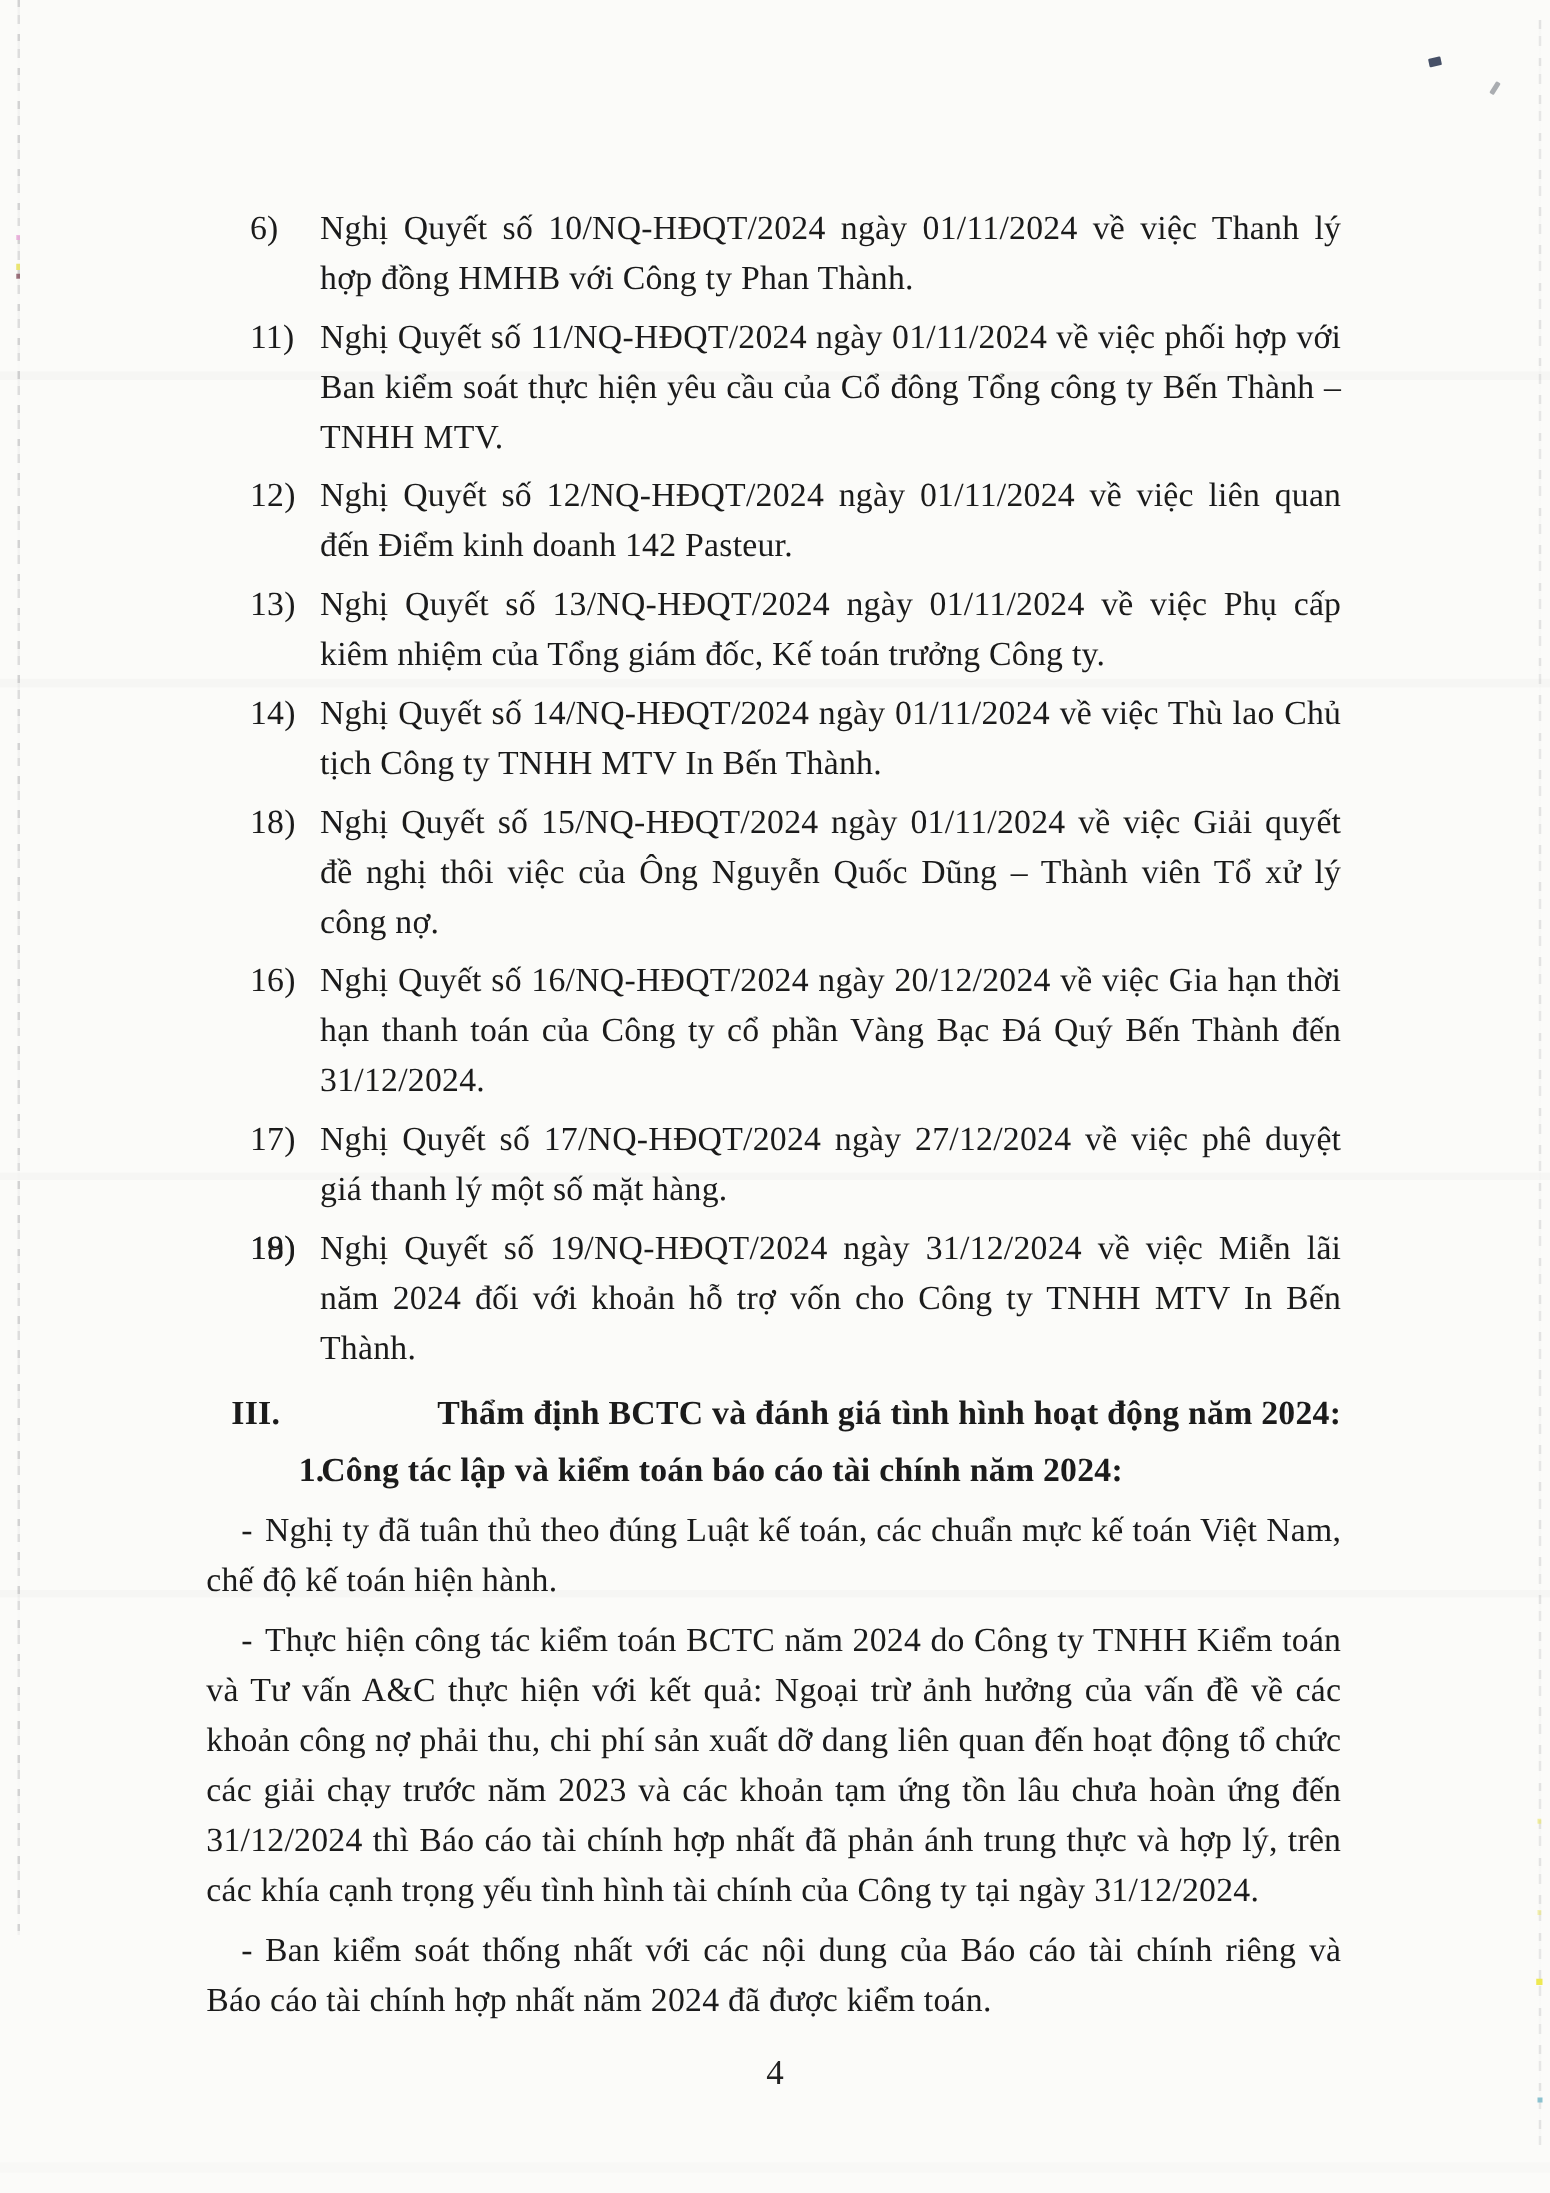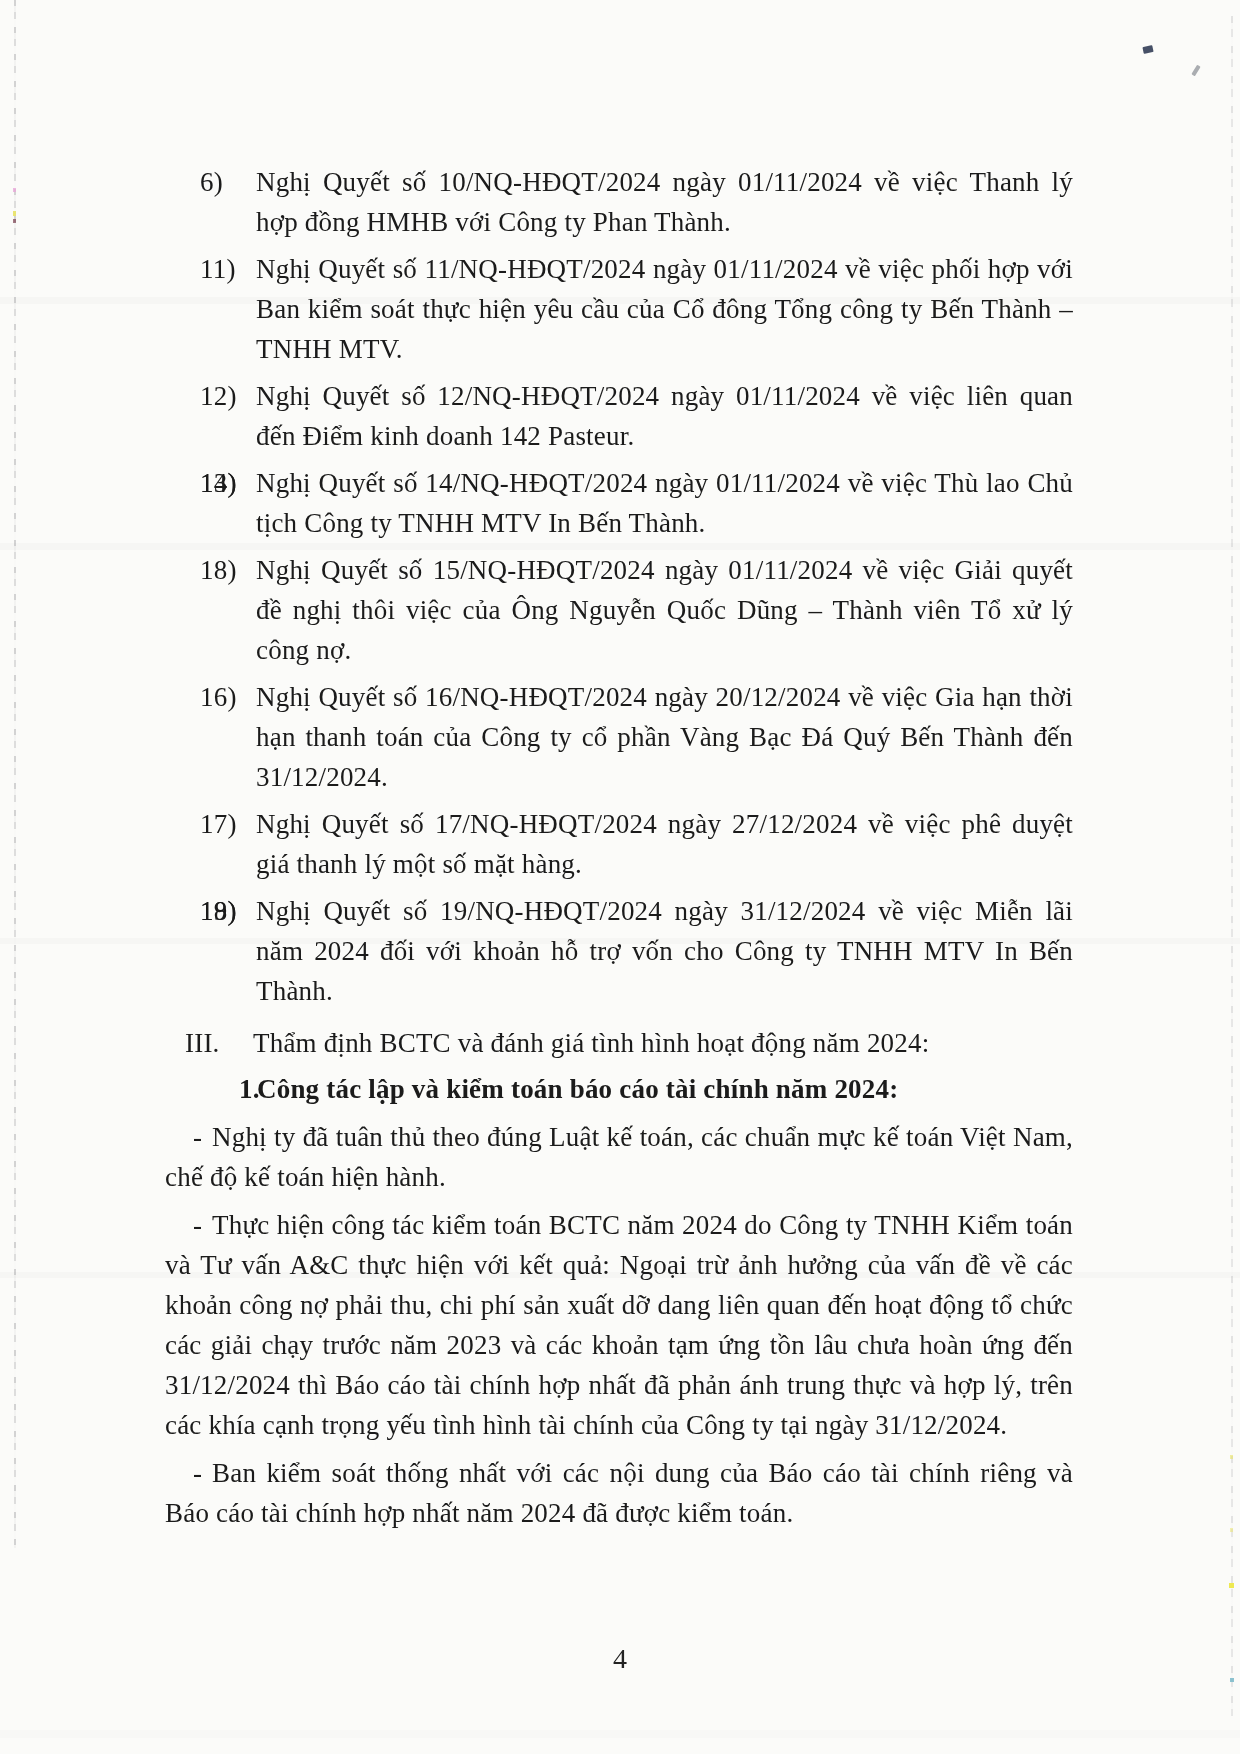--- a/index.html
+++ b/index.html
@@ -27,23 +27,23 @@
     margin:0 0 7px 0;
   }
   .li .num{
     position:absolute;
     left:35px;top:0;
   }
   
   .h3{
     position:relative;
     padding-left:88px;
-    font-weight:normal;
+    font-weight:bold;
     margin-top:12px;
-    text-align:left;
+    text-align:right;
   }
   .h3 .label{position:absolute;left:20px;top:0;}
   
   .h4{
     position:relative;
     padding-left:92px;
     font-weight:bold;
     margin-top:6px;
     text-align:left;
   }
@@ -137,20 +137,21 @@
   <div class="li">
     <span class="num">11)</span>
     <span class="txt">Nghị Quyết số 11/NQ-HĐQT/2024 ngày 01/11/2024 về việc phối hợp với Ban kiểm soát thực hiện yêu cầu của Cổ đông Tổng công ty Bến Thành – TNHH MTV.</span>
   </div>
   <div class="li">
     <span class="num">12)</span>
     <span class="txt">Nghị Quyết số 12/NQ-HĐQT/2024 ngày 01/11/2024 về việc liên quan đến Điểm kinh doanh 142 Pasteur.</span>
   </div>
   <div class="li">
     <span class="num">13)</span>
+    <span class="txt">Nghị Quyết số 13/NQ-HĐQT/2024 ngày 01/11/2024 về việc Phụ cấp kiêm nhiệm của Tổng giám đốc, Kế toán trưởng Công ty.</span>
   </div>
   <div class="li">
     <span class="num">14)</span>
     <span class="txt">Nghị Quyết số 14/NQ-HĐQT/2024 ngày 01/11/2024 về việc Thù lao Chủ tịch Công ty TNHH MTV In Bến Thành.</span>
   </div>
   <div class="li">
     <span class="num">18)</span>
     <span class="txt">Nghị Quyết số 15/NQ-HĐQT/2024 ngày 01/11/2024 về việc Giải quyết đề nghị thôi việc của Ông Nguyễn Quốc Dũng – Thành viên Tổ xử lý công nợ.</span>
   </div>
   <div class="li">

